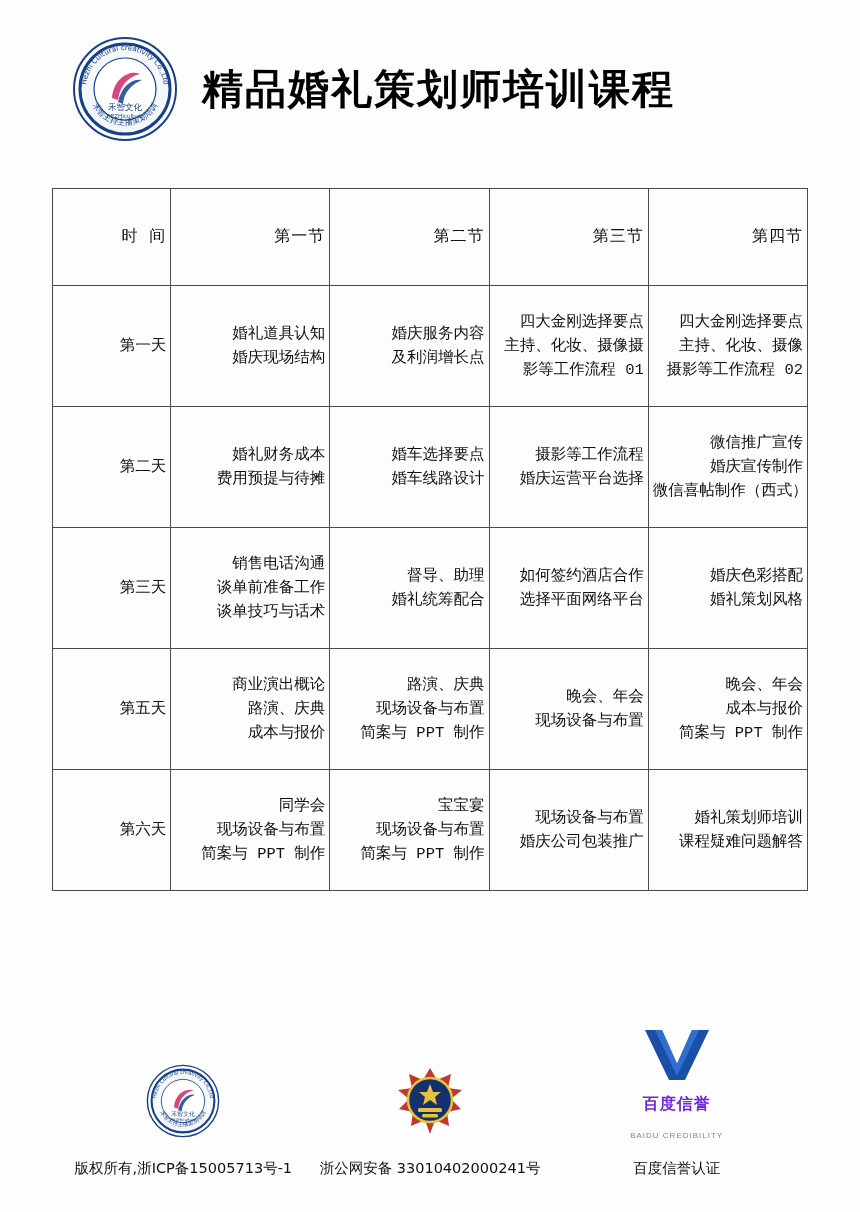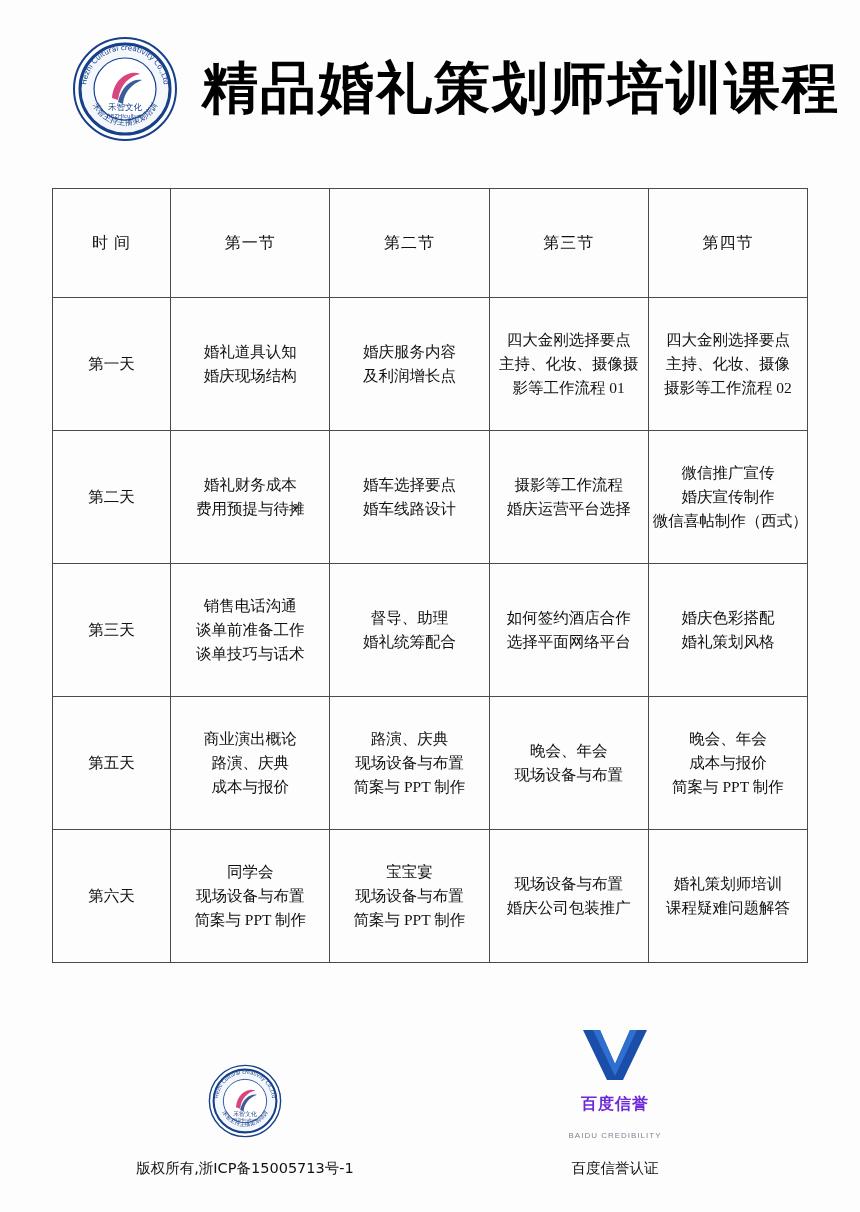--- a/index.html
+++ b/index.html
@@ -33,44 +33,44 @@
   .logo-seal {
     position: relative;
     width: 106px;
     height: 106px;
     flex: 0 0 106px;
   }
   .logo-seal svg { display: block; }
   .doc-title {
     margin-left: 24px;
     font-family: "DejaVu Serif", "Liberation Serif", serif;
-    font-size: 56px;
+    font-size: 41px;
     font-weight: bold;
     letter-spacing: 2px;
     color: #000;
     white-space: nowrap;
   }
 
   
   .table-wrap {
     margin: 68px 52px 0 52px;
   }
   table.schedule {
     width: 756px;
     border-collapse: collapse;
     table-layout: fixed;
   }
   table.schedule td, table.schedule th {
     border: 1px solid #4a4a4a;
-    text-align: center;
+    text-align: right;
     vertical-align: middle;
     font-size: 15.5px;
     line-height: 1.55;
-    padding: 16px 4px;
-    font-family: Liberation Serif, serif;
+    padding: 10px 4px;
+    font-family: Liberation Mono, monospace;
     color: #111;
   }
   table.schedule thead th {
     height: 76px;
     font-weight: normal;
     font-size: 16px;
     letter-spacing: 1px;
   }
   table.schedule tbody td {
     height: 100px;
@@ -306,20 +306,32 @@
             </text>
             <path d="M40 62 C 42 40, 60 34, 68 38 C 58 40, 48 48, 46 64 Z" fill="#d9457f"></path>
             <path d="M46 66 C 50 48, 62 42, 70 44 C 60 48, 52 56, 51 68 Z" fill="#17408b" opacity="0.85"></path>
             <text x="53" y="74" text-anchor="middle" font-family="'DejaVu Sans',sans-serif" font-size="8.5" fill="#17408b">禾智文化</text>
             <text x="53" y="82" text-anchor="middle" font-family="'DejaVu Sans',sans-serif" font-size="5.6" fill="#17408b">HEZHIculture</text>
           </svg>
         </div>
         <div class="footer-text">版权所有,浙ICP备15005713号-1</div>
       </div>
 
+      <div class="footer-item">
+        <div class="footer-badge">
+          <svg width="78" height="74" viewBox="0 0 78 74" aria-hidden="true">
+            <path d="M39 4 L46 16 L60 10 L57 24 L71 26 L60 35 L70 45 L56 48 L58 62 L44 56 L39 70 L34 56 L20 62 L22 48 L8 45 L18 35 L7 26 L21 24 L18 10 L32 16 Z" fill="#c0392b"></path>
+            <circle cx="39" cy="36" r="22" fill="#15306e" stroke="#e8c23a" stroke-width="2.5"></circle>
+            <path d="M39 20 L42 28 L50 28 L44 33 L46 41 L39 36 L32 41 L34 33 L28 28 L36 28 Z" fill="#e8c23a"></path>
+            <rect x="27" y="44" width="24" height="4" rx="1.5" fill="#e8c23a"></rect>
+            <rect x="31" y="50" width="16" height="3.5" rx="1.5" fill="#e8c23a"></rect>
+          </svg>
+        </div>
+        <div class="footer-text">浙公网安备 33010402000241号</div>
+      </div>
 
       <div class="footer-item">
         <div class="footer-badge">
           <svg width="92" height="62" viewBox="0 0 92 62" aria-hidden="true">
             <path d="M14 6 L31 6 L46 40 L61 6 L78 6 L54 56 L38 56 Z" fill="#1b4ea8"></path>
             <path d="M24 6 L31 6 L46 40 L61 6 L68 6 L46 52 Z" fill="#2f6fd0"></path>
           </svg>
         </div>
         <div class="badu-text">百度信誉</div>
         <div class="badu-sub">BAIDU CREDIBILITY</div>

